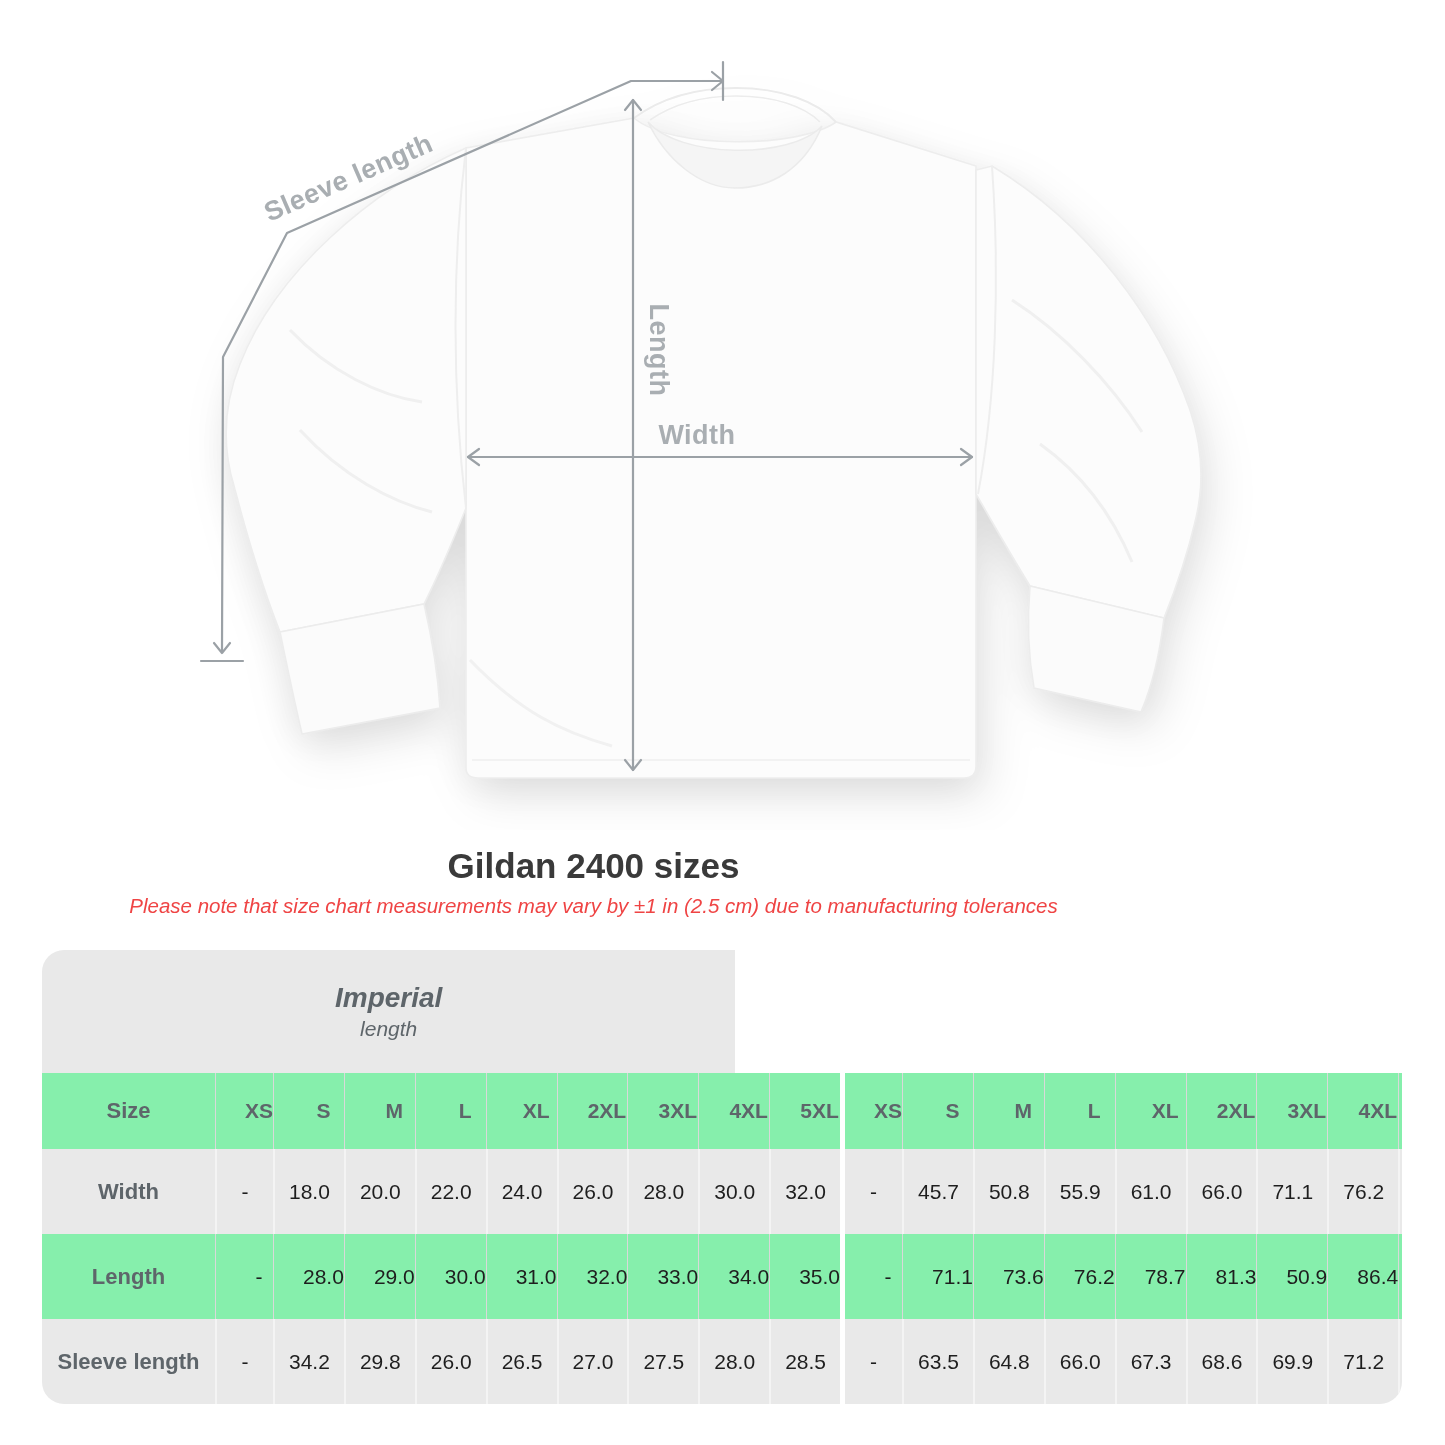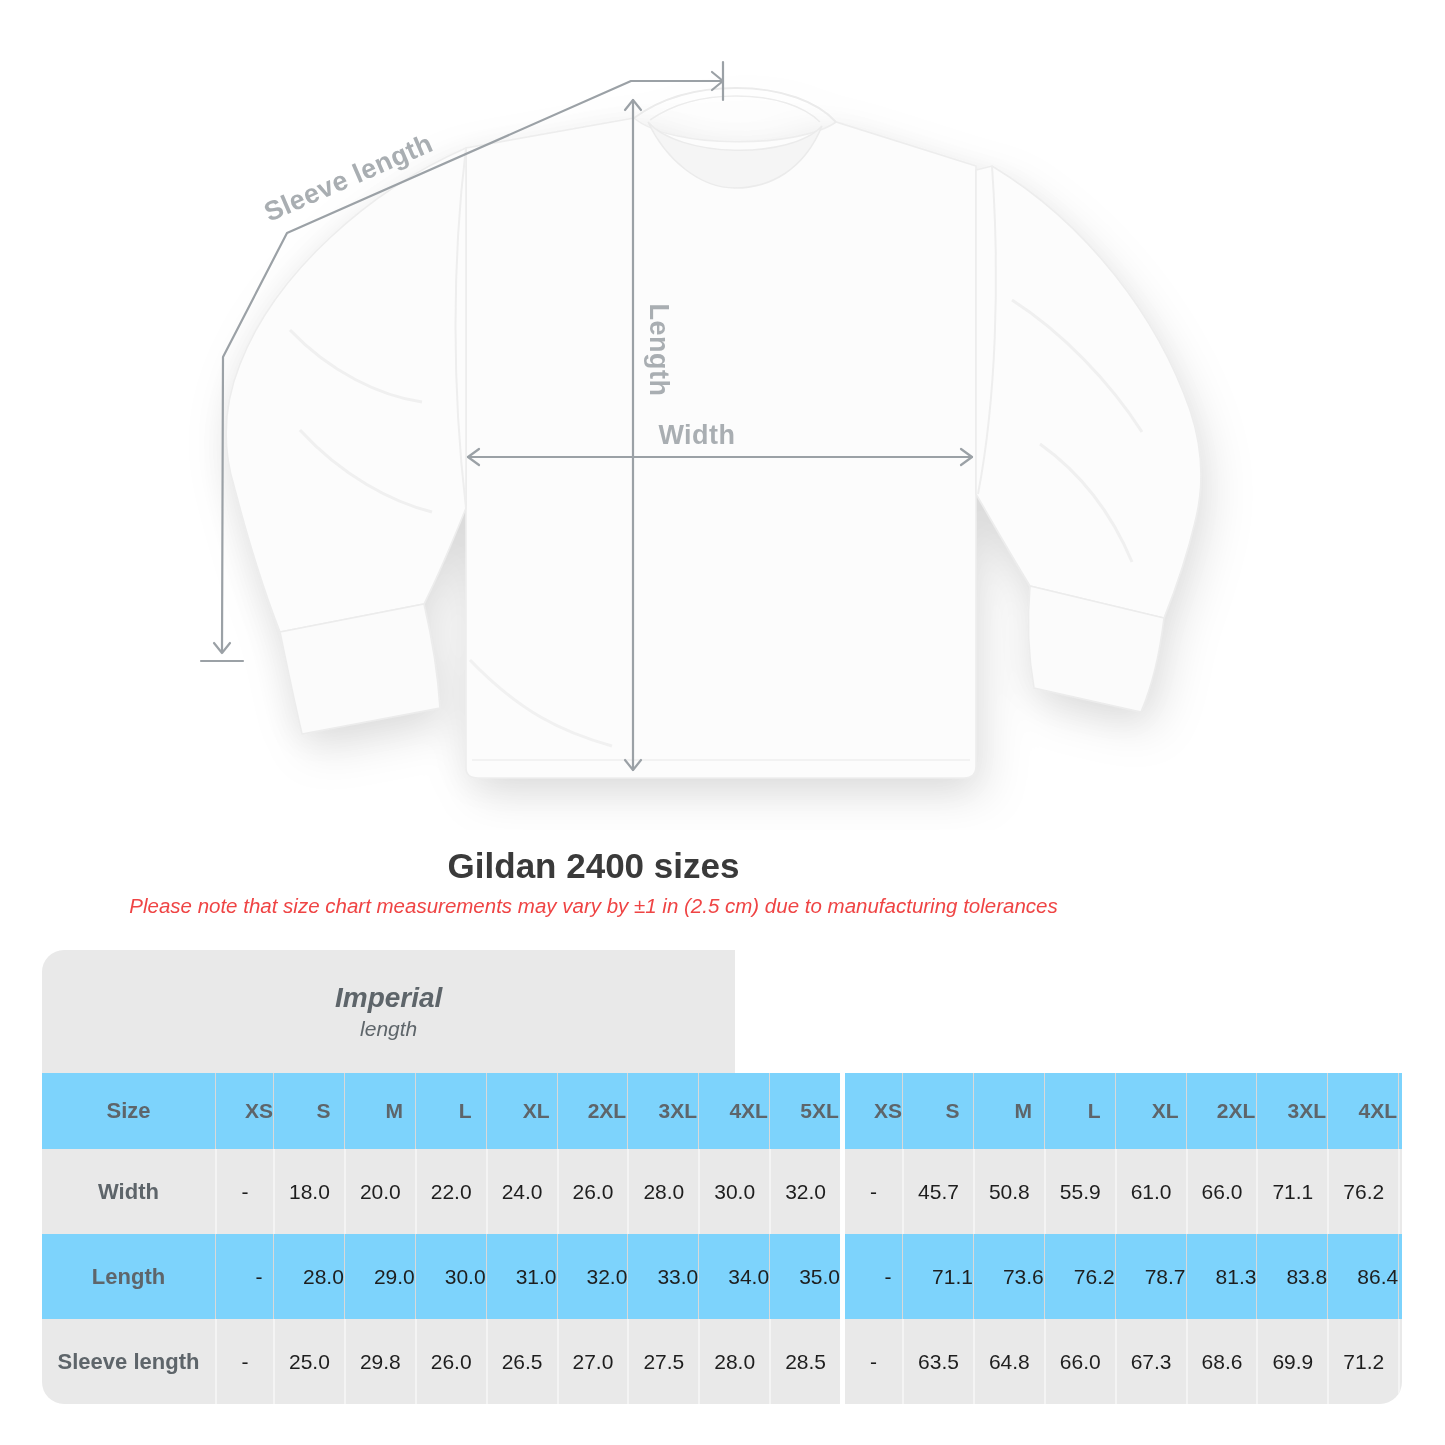--- a/index.html
+++ b/index.html
@@ -22,21 +22,21 @@
   .unit-band{display:grid;grid-template-columns:calc(51.5% - 7px) 7px 1fr;height:123px;}
   .unit-cell{background:#e9e9e9;display:flex;flex-direction:column;align-items:center;justify-content:center;gap:3px;}
   .unit-gap{background:#ffffff;}
   .unit-label{font-style:italic;font-weight:bold;font-size:28px;color:#5e656a;}
   .unit-sub{font-style:italic;font-size:21px;color:#5e656a;}
 
   .grid{display:grid;grid-template-columns:173px repeat(18,1fr);}
   .cell{display:flex;align-items:center;justify-content:center;box-sizing:border-box;}
   .h-size{height:76px;}
   .h-val{height:85px;}
-  .bg-w{background:#7dd3fc;}
+  .bg-w{background:#86efac;}
   .bg-g{background:#e9e9e9;}
   .sep-w{border-left:1px solid #d9d9d9;padding-left:29px;}
   .sep-g{border-left:2px solid #f4f4f4;}
   .metric-start{border-left:5px solid #ffffff !important;}
   .size-h{font-weight:bold;color:#5e656a;font-size:21px;}
   .row-label{font-weight:bold;color:#5e656a;font-size:22px;}
   .val{color:#1e1e1e;font-size:21px;}
 </style>
 </head>
 <body>
@@ -160,26 +160,26 @@
         <div class="cell bg-w h-val val sep-w">32.0</div>
         <div class="cell bg-w h-val val sep-w">33.0</div>
         <div class="cell bg-w h-val val sep-w">34.0</div>
         <div class="cell bg-w h-val val sep-w">35.0</div>
         <div class="cell bg-w h-val val sep-w metric-start">-</div>
         <div class="cell bg-w h-val val sep-w">71.1</div>
         <div class="cell bg-w h-val val sep-w">73.6</div>
         <div class="cell bg-w h-val val sep-w">76.2</div>
         <div class="cell bg-w h-val val sep-w">78.7</div>
         <div class="cell bg-w h-val val sep-w">81.3</div>
-        <div class="cell bg-w h-val val sep-w">83.8</div>
+        <div class="cell bg-w h-val val sep-w">50.9</div>
         <div class="cell bg-w h-val val sep-w">86.4</div>
         <div class="cell bg-w h-val val sep-w">60.9</div>
         <div class="cell bg-g h-val row-label">Sleeve length</div>
         <div class="cell bg-g h-val val sep-g">-</div>
-        <div class="cell bg-g h-val val sep-g">25.0</div>
+        <div class="cell bg-g h-val val sep-g">34.2</div>
         <div class="cell bg-g h-val val sep-g">29.8</div>
         <div class="cell bg-g h-val val sep-g">26.0</div>
         <div class="cell bg-g h-val val sep-g">26.5</div>
         <div class="cell bg-g h-val val sep-g">27.0</div>
         <div class="cell bg-g h-val val sep-g">27.5</div>
         <div class="cell bg-g h-val val sep-g">28.0</div>
         <div class="cell bg-g h-val val sep-g">28.5</div>
         <div class="cell bg-g h-val val sep-g metric-start">-</div>
         <div class="cell bg-g h-val val sep-g">63.5</div>
         <div class="cell bg-g h-val val sep-g">64.8</div>

